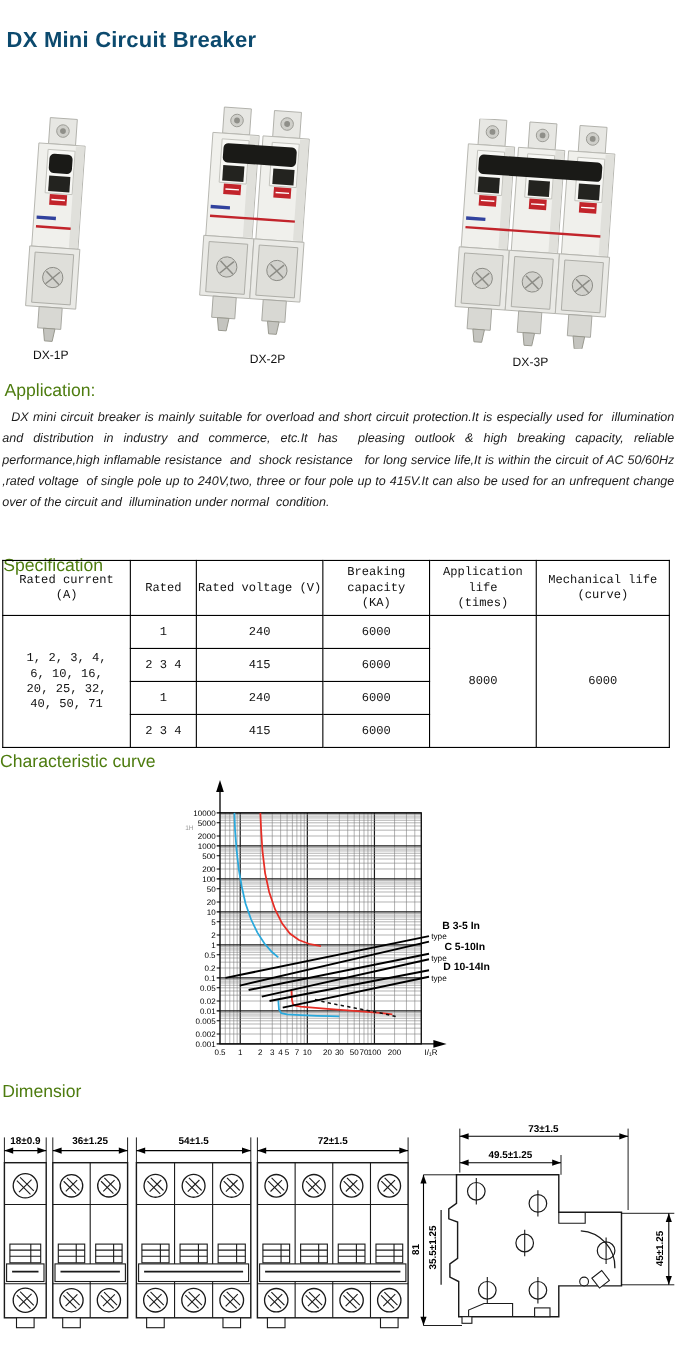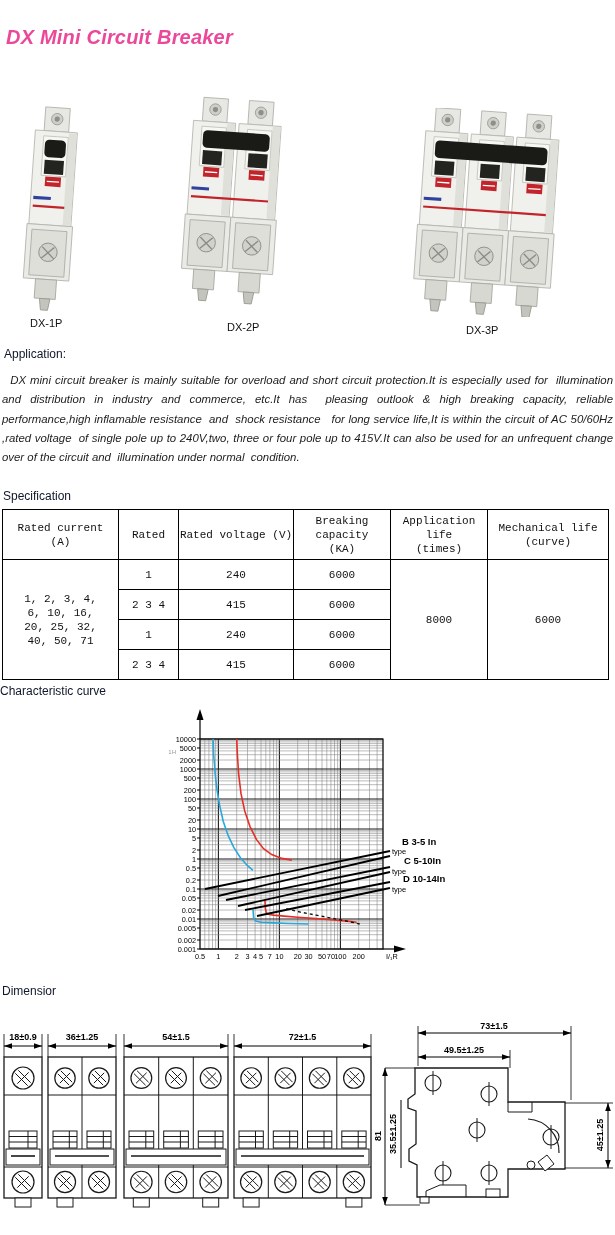--- a/index.html
+++ b/index.html
@@ -1,20 +1,20 @@
 <!DOCTYPE html>
 <html><head>
 <meta charset="utf-8">
 <style>
   html,body{margin:0;padding:0;background:#fff;}
   #page{position:relative;width:615px;height:1235px;background:#fff;
         font-family:"Liberation Sans",sans-serif;overflow:hidden;color:#111;}
   .abs{position:absolute;}
-  #title{left:6px;top:26px;font-size:20px;font-weight:bold;color:#ec4899;letter-spacing:.2px;font-style:italic;}
-  .h2{font-size:12px;color:#0f172a;}
+  #title{left:6px;top:26px;font-size:20px;font-weight:bold;color:#0c4a6e;letter-spacing:.2px;}
+  .h2{font-size:16px;color:#4d7c0f;}
   #app-body{left:2px;top:371px;width:611px;font-size:11.4px;line-height:19.3px;color:#1c1c1c;
             text-align:justify;white-space:pre-wrap;font-style:italic;}
   #spec-table{position:absolute;left:2px;top:509px;width:606px;border-collapse:collapse;table-layout:fixed;font-family:Liberation Mono, monospace;}
   #spec-table th,#spec-table td{border:1px solid #000;font-size:11px;font-weight:normal;text-align:center;
             vertical-align:middle;color:#111;padding:0;white-space:pre-line;line-height:14px;}
   #spec-table th{height:49px;}
   #spec-table td{height:29px;}
   .plabel{font-size:11px;color:#111;}
   svg{display:block;}
   svg text{font-family:"Liberation Sans",sans-serif;}
@@ -148,21 +148,21 @@
         </g>
       </svg>
     </div>
   <div class="abs plabel" style="left:30px;top:317px">DX-1P</div>
   <div class="abs plabel" style="left:227px;top:321px">DX-2P</div>
   <div class="abs plabel" style="left:466px;top:324px">DX-3P</div>
 
   <div class="abs h2" style="left:4px;top:347px">Application:</div>
   <div class="abs" id="app-body">  DX mini circuit breaker is mainly suitable for overload and short circuit protection.It is especially used for  illumination and distribution in industry and commerce, etc.It has  pleasing outlook &amp; high breaking capacity, reliable performance,high inflamable resistance  and  shock resistance   for long service life,It is within the circuit of AC 50/60Hz ,rated voltage  of single pole up to 240V,two, three or four pole up to 415V.It can also be used for an unfrequent change over of the circuit and  illumination under normal  condition.</div>
 
-  <div class="abs h2" style="left:3px;top:489px">Specification</div>
+  <div class="abs h2" style="left:3px;top:506px">Specification</div>
   <table id="spec-table">
     <colgroup>
       <col style="width:116px">
         <col style="width:60px">
         <col style="width:115px">
       <col style="width:97px">
         <col style="width:97px">
         <col style="width:121px">
     </colgroup>
     <tbody>

